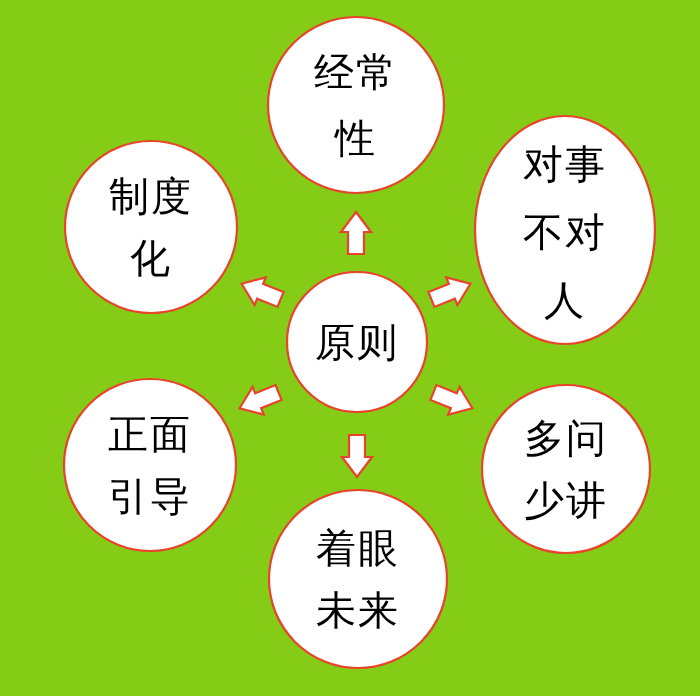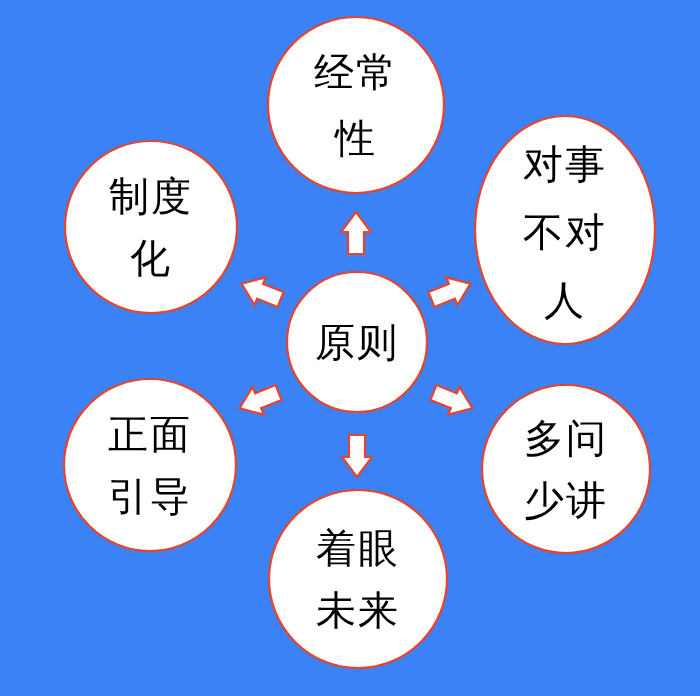--- a/index.html
+++ b/index.html
@@ -4,21 +4,21 @@
 <style>
   html, body {
     margin: 0;
     padding: 0;
     background: #ffffff;
   }
   .stage {
     position: relative;
     width: 700px;
     height: 696px;
-    background: #3b82f6;
+    background: #84cc16;
     overflow: hidden;
   }
   svg {
     display: block;
   }
   text.node-label {
     font-family: "Liberation Serif", "DejaVu Serif", serif;
     font-size: 40px;
     text-anchor: middle;
     letter-spacing: 2px;

